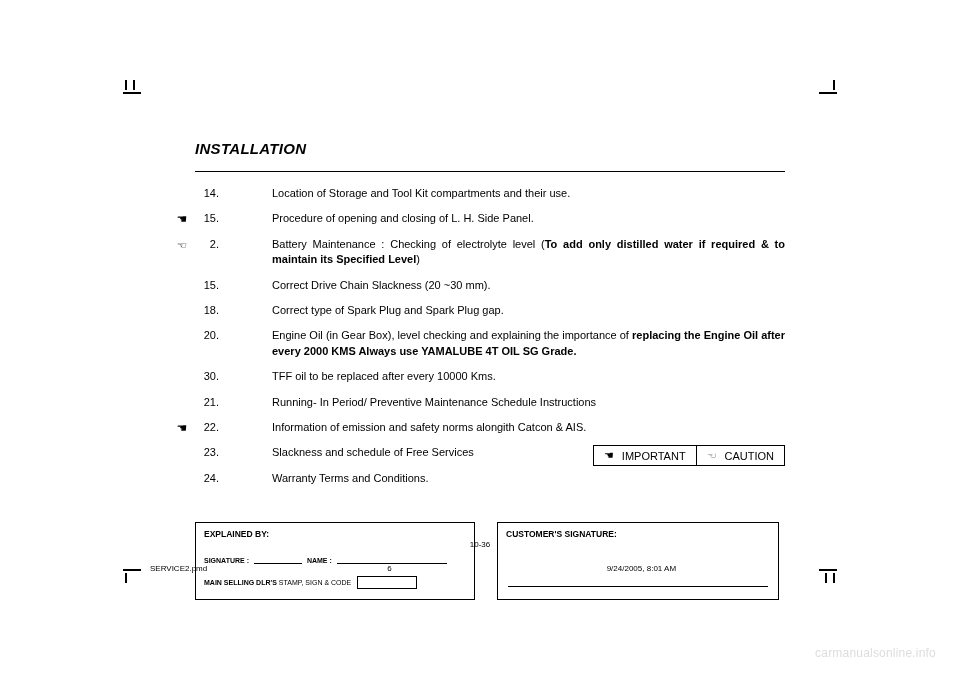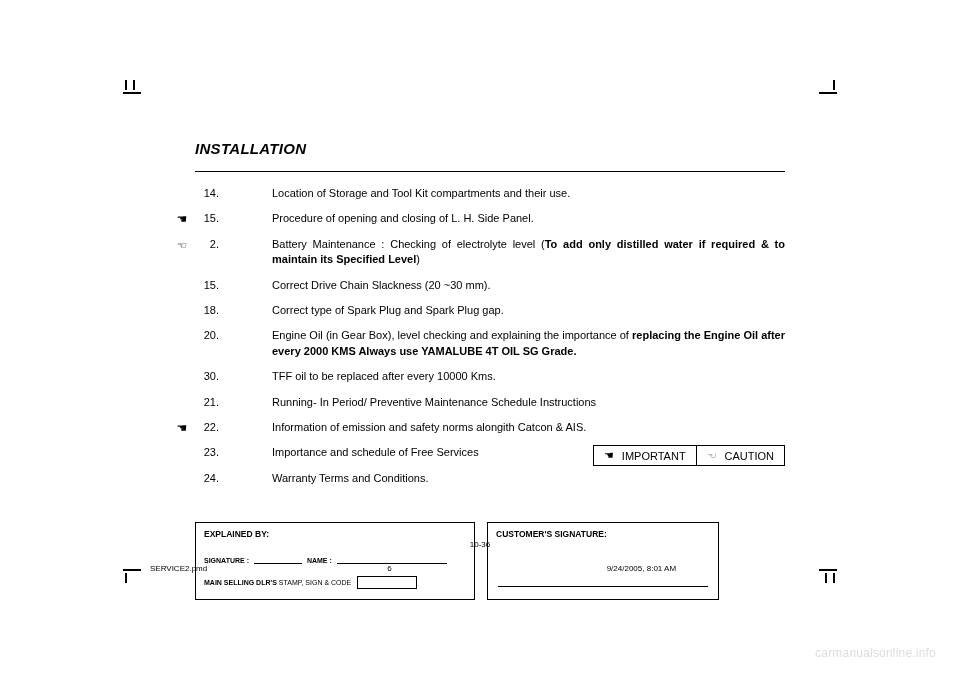--- a/index.html
+++ b/index.html
@@ -33,24 +33,24 @@
   .item { display: flex; margin-bottom: 10px; position: relative; }
   .item .mark { position: absolute; left: -22px; top: 0; font-size: 12px; width: 18px; text-align: center; }
   .item .num { width: 30px; flex-shrink: 0; text-align: right; padding-right: 6px; }
   .item .txt { flex: 1; text-align: justify; padding-left: 47px; }
   .item .txt b { font-weight: bold; }
 
   .legend { position: absolute; right: 0; top: 305px; border: 1px solid #000; display: flex; font-size: 11px; }
   .legend .cell { display: flex; align-items: center; padding: 3px 10px; gap: 8px; }
   .legend .cell + .cell { border-left: 1px solid #000; }
 
-  .boxes { display: flex; gap: 12px; margin-top: 36px; }
+  .boxes { display: flex; gap: 22px; margin-top: 36px; }
   .box { border: 1px solid #000; padding: 6px 8px; font-size: 8px; }
   .box.left { width: 280px; height: 78px; position: relative; }
-  .box.right { width: 232px; height: 78px; position: relative; }
+  .box.right { width: 282px; height: 78px; position: relative; }
   .box .title { font-weight: bold; font-size: 8.5px; }
   .sigline { position: absolute; top: 34px; left: 8px; font-size: 7px; font-weight: bold; }
   .sigline .blank { display: inline-block; border-bottom: 0.7px solid #000; vertical-align: bottom; margin: 0 3px; }
   .stamprow { position: absolute; bottom: 10px; left: 8px; font-size: 7px; display: flex; align-items: center; gap: 6px; }
   .stampbox { border: 0.7px solid #000; width: 60px; height: 13px; }
   .cust-line { position: absolute; bottom: 12px; left: 10px; right: 10px; border-bottom: 0.7px solid #000; }
 
   .pgnum { position: absolute; left: 50%; transform: translateX(-50%); top: 540px; font-size: 8px; }
 
   .footer { position: absolute; left: 150px; bottom: 105px; right: 150px; font-size: 8px; display: flex; color: #000; }
@@ -134,21 +134,21 @@
     </div>
 
     <div class="item">
       <span class="mark icon-solid">☚</span>
       <span class="num">22.</span>
       <span class="txt">Information of emission and safety norms alongith Catcon &amp; AIS.</span>
     </div>
 
     <div class="item">
       <span class="num">23.</span>
-      <span class="txt">Importance and schedule of Free Services</span>
+      <span class="txt">Slackness and schedule of Free Services</span>
     </div>
 
     <div class="item">
       <span class="num">24.</span>
       <span class="txt">Warranty Terms and Conditions.</span>
     </div>
 
   </div>
 
   <div class="legend">

